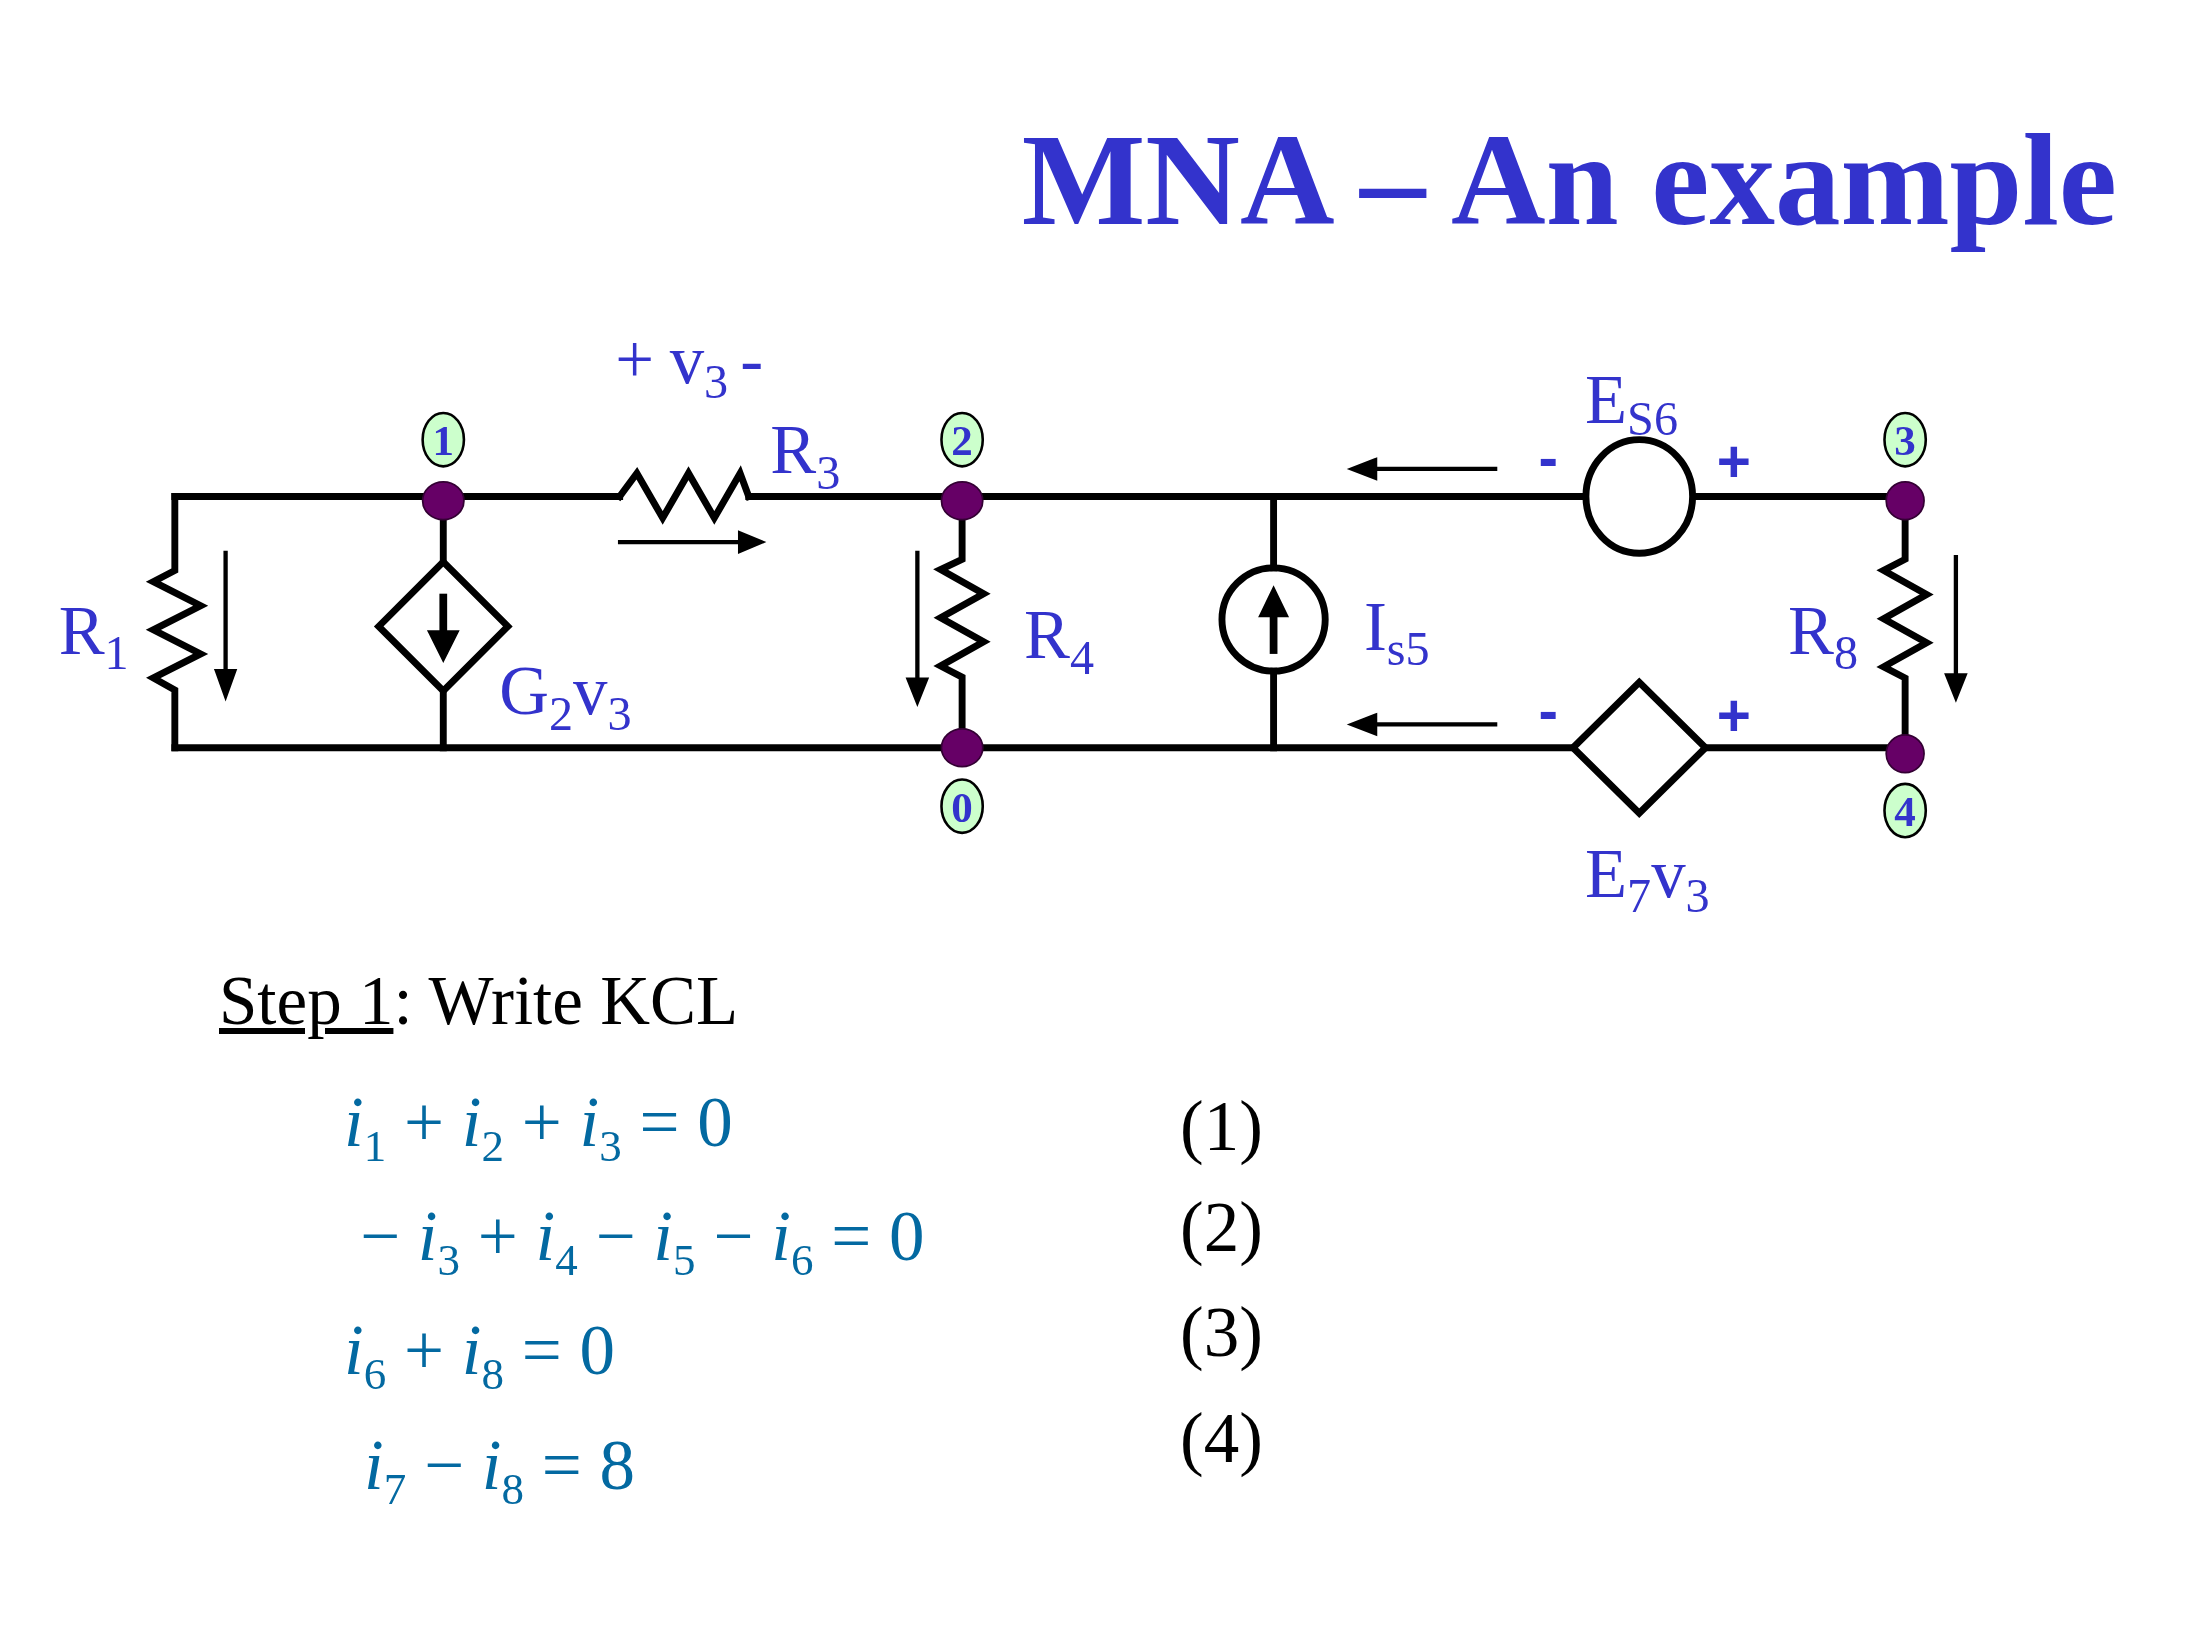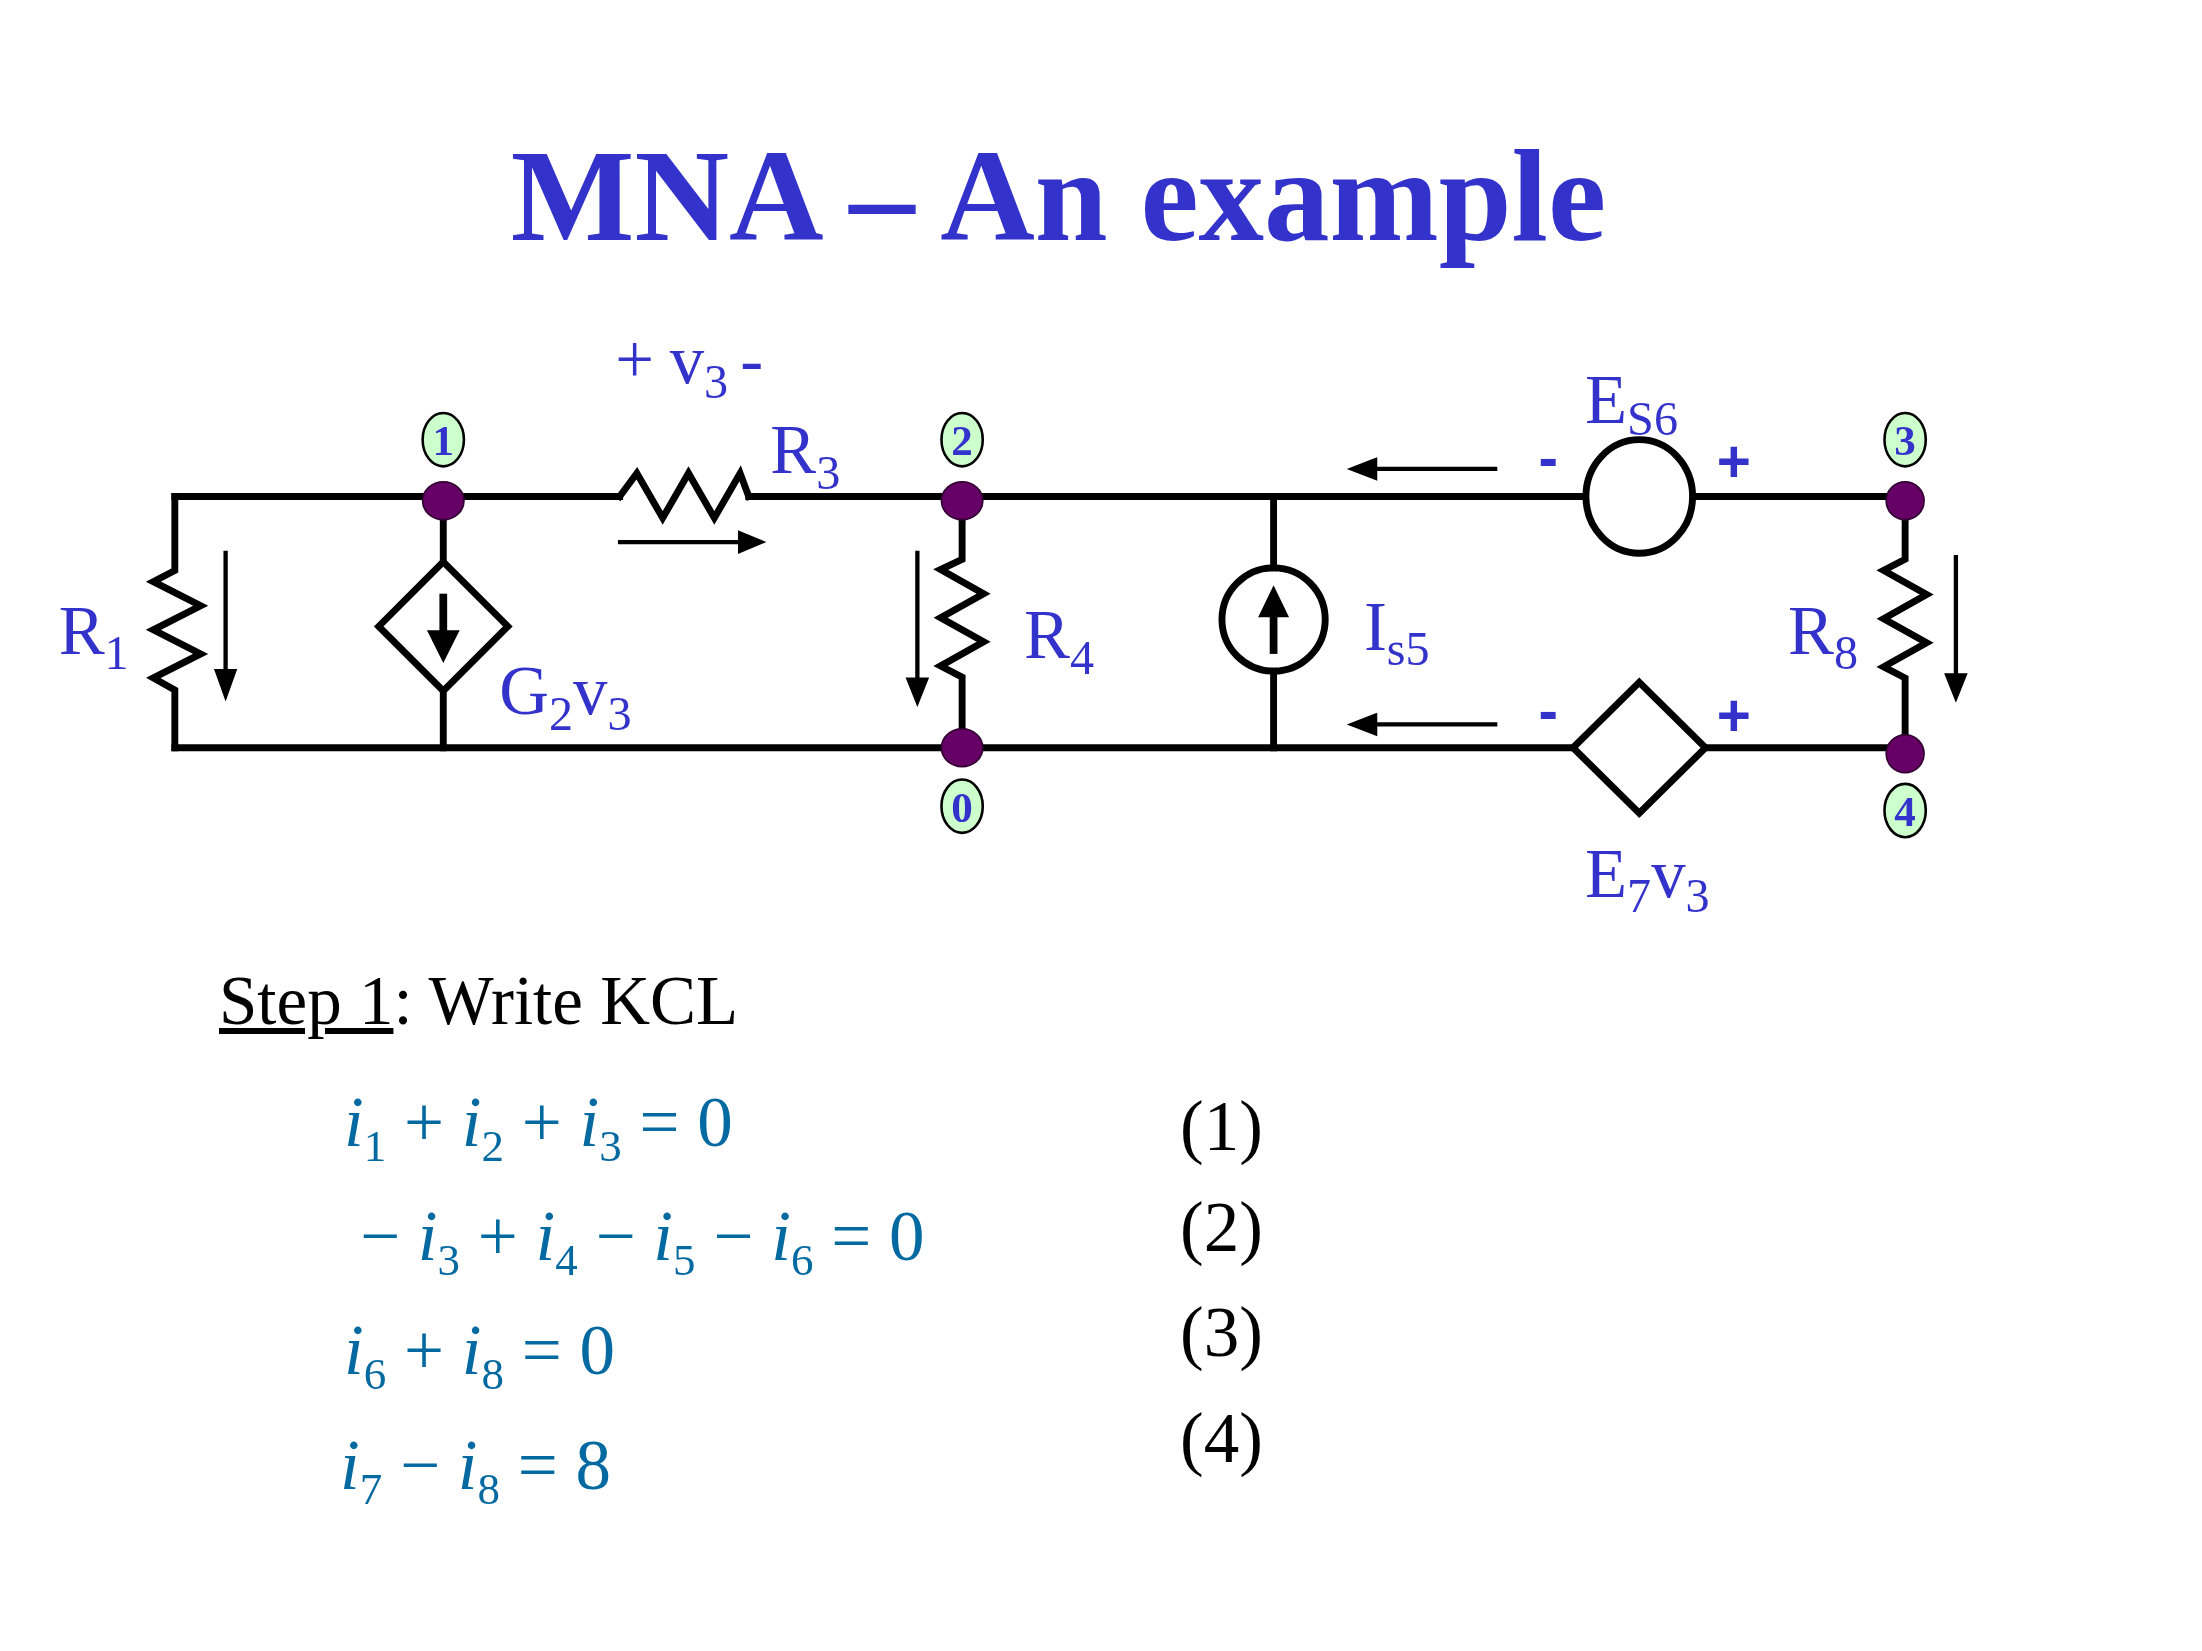--- a/index.html
+++ b/index.html
@@ -1,17 +1,17 @@
 <!DOCTYPE html>
 <html style="font-size:13.8px"><head>
 <meta charset="utf-8">
 <style>
   html,body{margin:0;padding:0;background:#fff;}
   body{width:2203px;height:1652px;position:relative;overflow:hidden;font-family:"Liberation Serif",serif;}
-  #title{position:absolute;left:0;width:2117px;top:120px;text-align:center;font-weight:bold;font-size:131px;color:#3333cc;}
+  #title{position:absolute;left:0;width:2117px;top:104px;text-align:right;font-weight:bold;font-size:131px;color:#3333cc;}
   svg{position:absolute;left:0;top:0;}
   .lbl{font-family:"Liberation Serif",serif;fill:#3333cc;font-size:80px;}
   .sub{font-size:56px;}
   .pm{font-family:"Liberation Sans",sans-serif;fill:#3333cc;font-size:68px;font-weight:bold;}
   .nodenum{font-family:"Liberation Serif",serif;font-weight:bold;fill:#3333cc;font-size:50px;}
   .eq{position:absolute;font-size:71px;color:#0369a1;white-space:nowrap;}
   .eq i{font-style:italic;}
   .eq sub{font-size:45px;font-style:normal;}
   #step{position:absolute;left:175px;top:962px;font-size:69px;color:#000;}
   #step u{text-decoration:underline;margin-left:44px;}
@@ -117,19 +117,19 @@
   <text class="lbl" x="1842" y="1042"><tspan>E</tspan><tspan class="sub" dy="18">7</tspan><tspan dy="-18">v</tspan><tspan class="sub" dy="18">3</tspan></text>
 
   <text class="lbl" x="2078" y="760"><tspan>R</tspan><tspan class="sub" dy="18">8</tspan></text>
 </svg>
 
 <div id="step"><u>Step 1</u><span>: Write KCL</span></div>
 
 <div class="eq" style="left:344px;top:1082px;"><i>i</i><sub>1</sub> + <i>i</i><sub>2</sub> + <i>i</i><sub>3</sub> <span>= 0</span></div>
 <div class="eq" style="left:344px;top:1196px;margin-left:16px;">− <i>i</i><sub>3</sub> + <i>i</i><sub>4</sub> − <i>i</i><sub>5</sub> − <i>i</i><sub>6</sub> <span>= 0</span></div>
 <div class="eq" style="left:344px;top:1310px;"><i>i</i><sub>6</sub> + <i>i</i><sub>8</sub> <span>= 0</span></div>
-<div class="eq" style="left:340px;top:1425px;text-align:center;"><i>i</i><sub>7</sub> − <i>i</i><sub>8</sub> <span>= 8</span></div>
+<div class="eq" style="left:364px;top:1425px;text-align:center;"><i>i</i><sub>7</sub> − <i>i</i><sub>8</sub> <span>= 8</span></div>
 
 <div class="num" style="top:1086px;">(1)</div>
 <div class="num" style="top:1187px;">(2)</div>
 <div class="num" style="top:1292px;">(3)</div>
 <div class="num" style="top:1398px;">(4)</div>
 
 
 </body></html>

